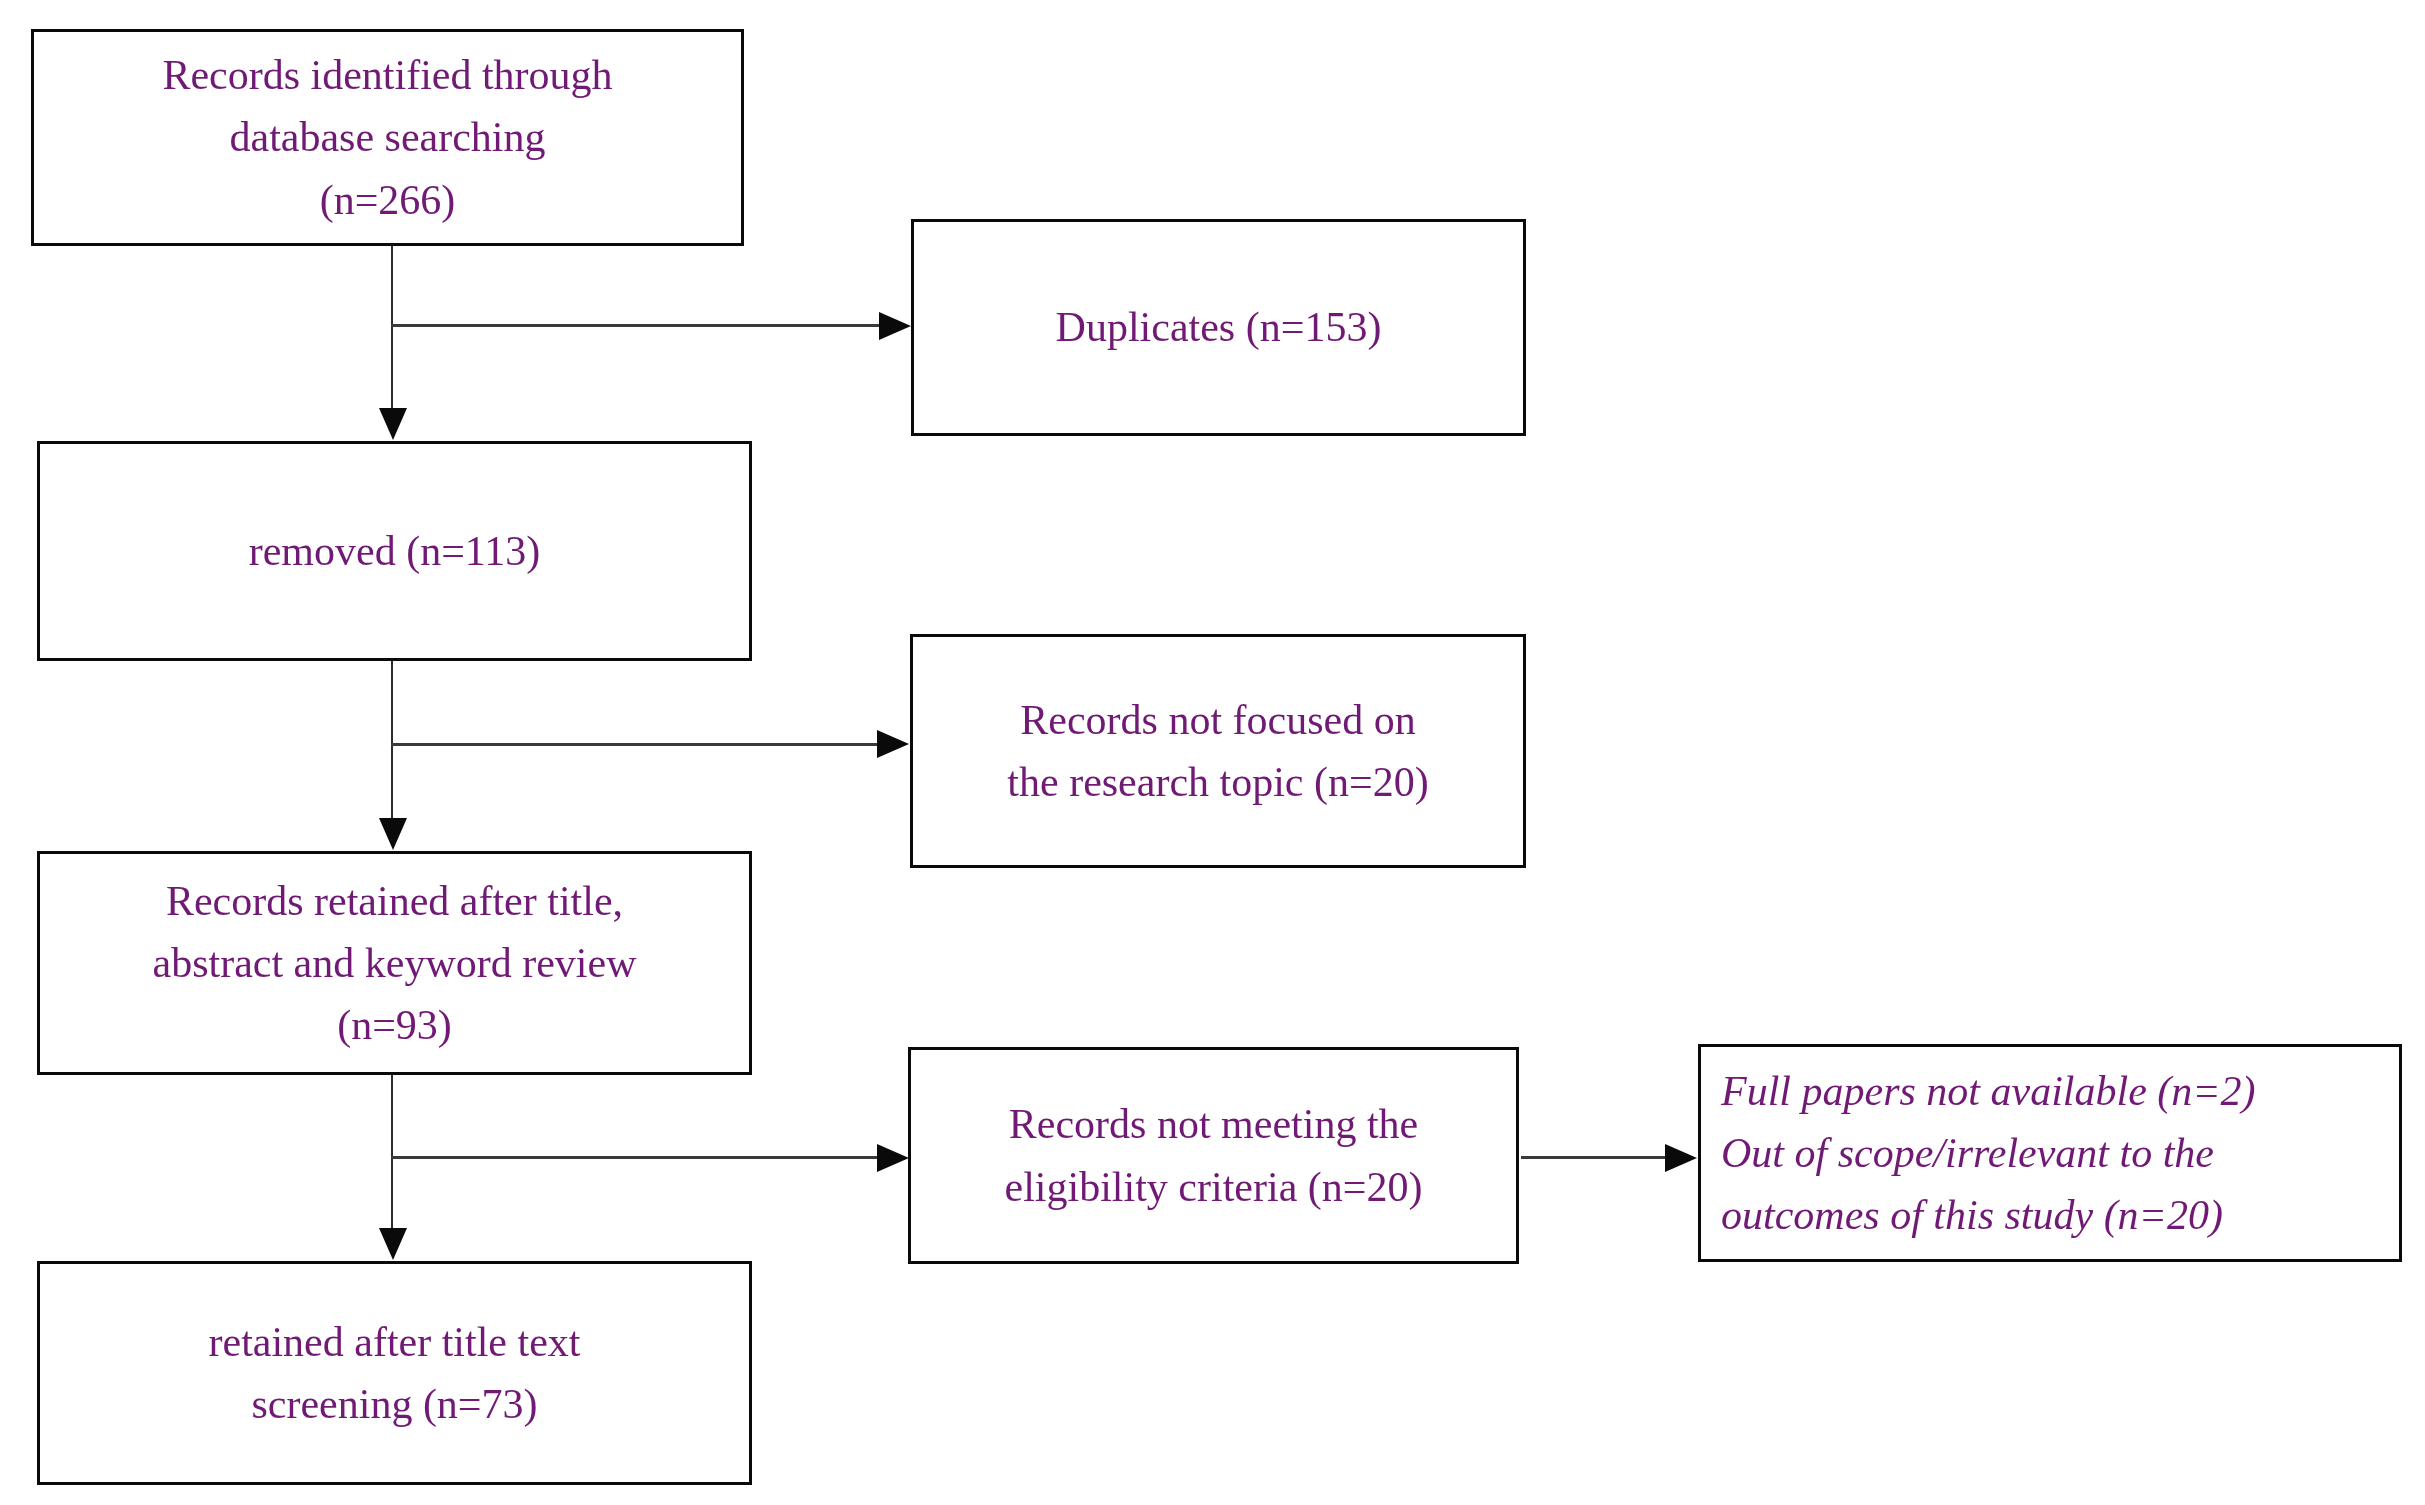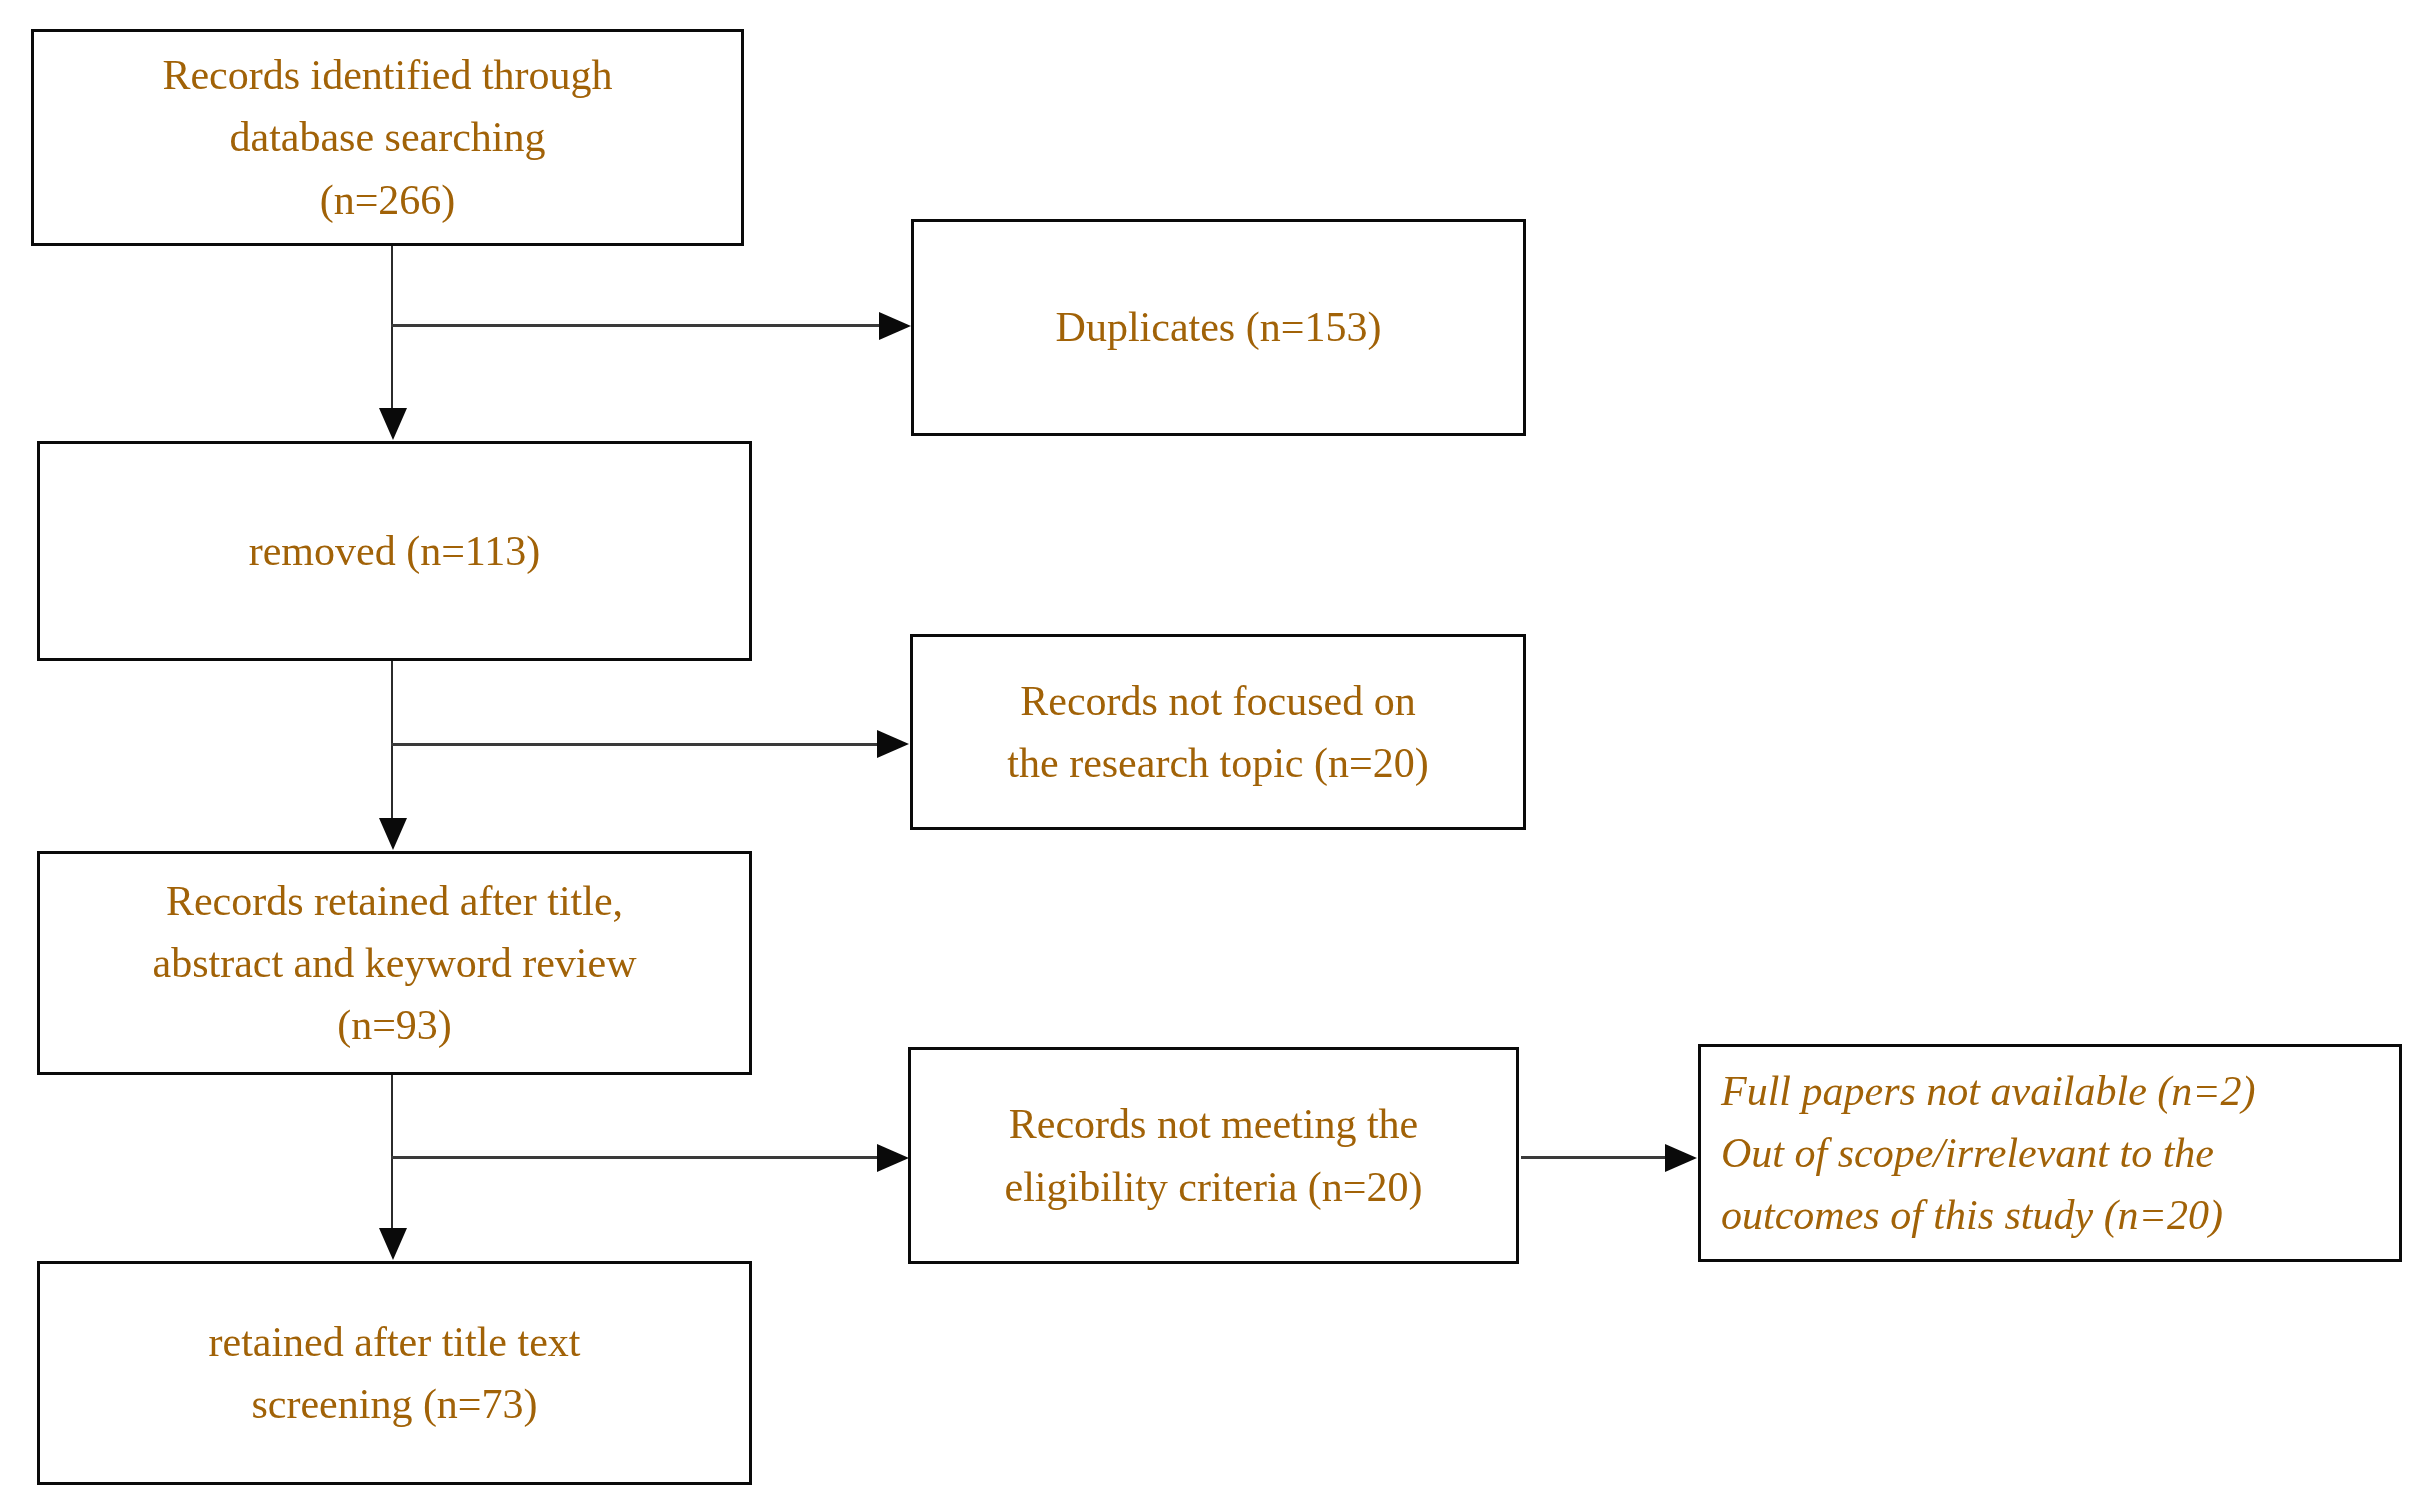--- a/index.html
+++ b/index.html
@@ -2,21 +2,21 @@
 <html style="font-size:12.4px"><head>
 <meta charset="utf-8">
 <style>
   html,body{margin:0;padding:0;background:#ffffff;}
   #canvas{
     position:relative;
     width:2426px;
     height:1505px;
     background:#ffffff;
     font-family:"Liberation Serif","DejaVu Serif",serif;
-    color:#a16207;
+    color:#701a75;
     overflow:hidden;
   }
   .fbox{
     position:absolute;
     box-sizing:border-box;
     border:3.1px solid #0a0a0a;
     background:#ffffff;
     display:flex;
     flex-direction:column;
     justify-content:center;
@@ -67,21 +67,21 @@
   </div>
 
   <div class="fbox" style="left:911px;top:219px;width:615px;height:217px;">
     <div>Duplicates (n=153)</div>
   </div>
 
   <div class="fbox" style="left:37px;top:441px;width:715px;height:220px;">
     <div>removed (n=113)</div>
   </div>
 
-  <div class="fbox" style="left:910px;top:634px;width:616px;height:196px;">
+  <div class="fbox" style="left:910px;top:634px;width:616px;height:234px;">
     <div>Records not focused on</div>
     <div>the research topic (n=20)</div>
   </div>
 
   <div class="fbox" style="left:37px;top:851px;width:715px;height:224px;">
     <div>Records retained after title,</div>
     <div>abstract and keyword review</div>
     <div>(n=93)</div>
   </div>
 

